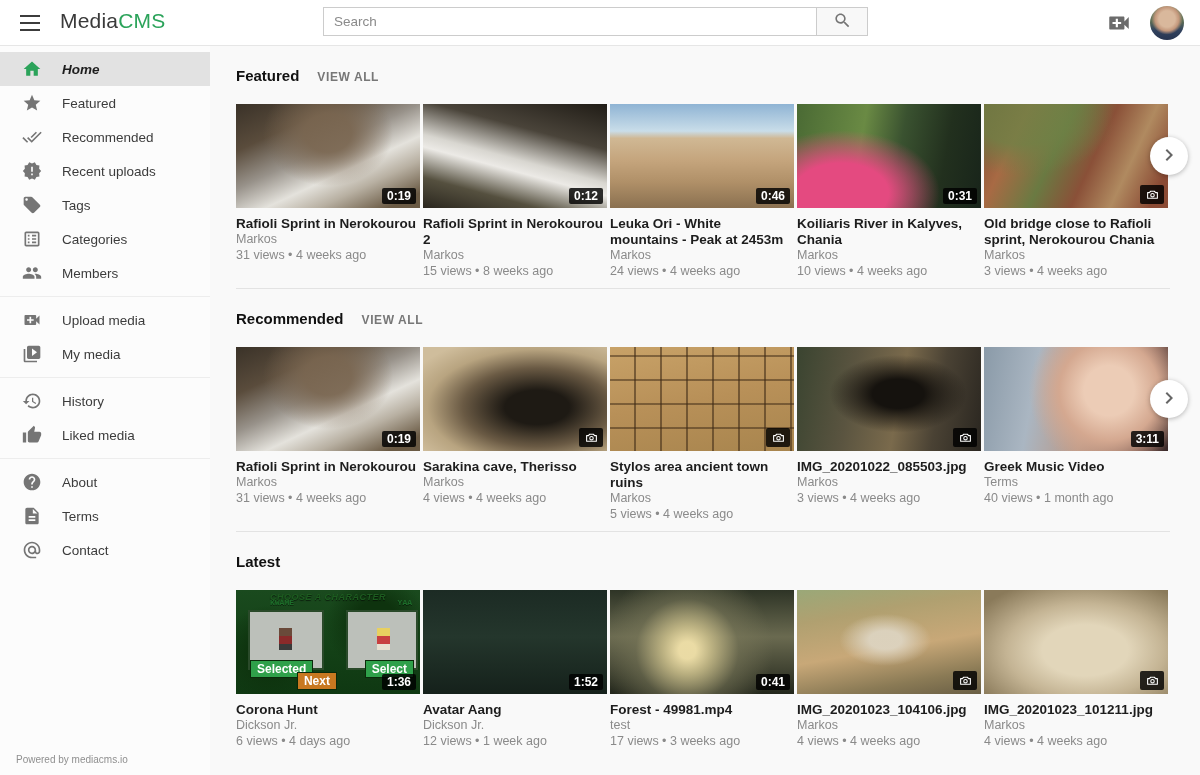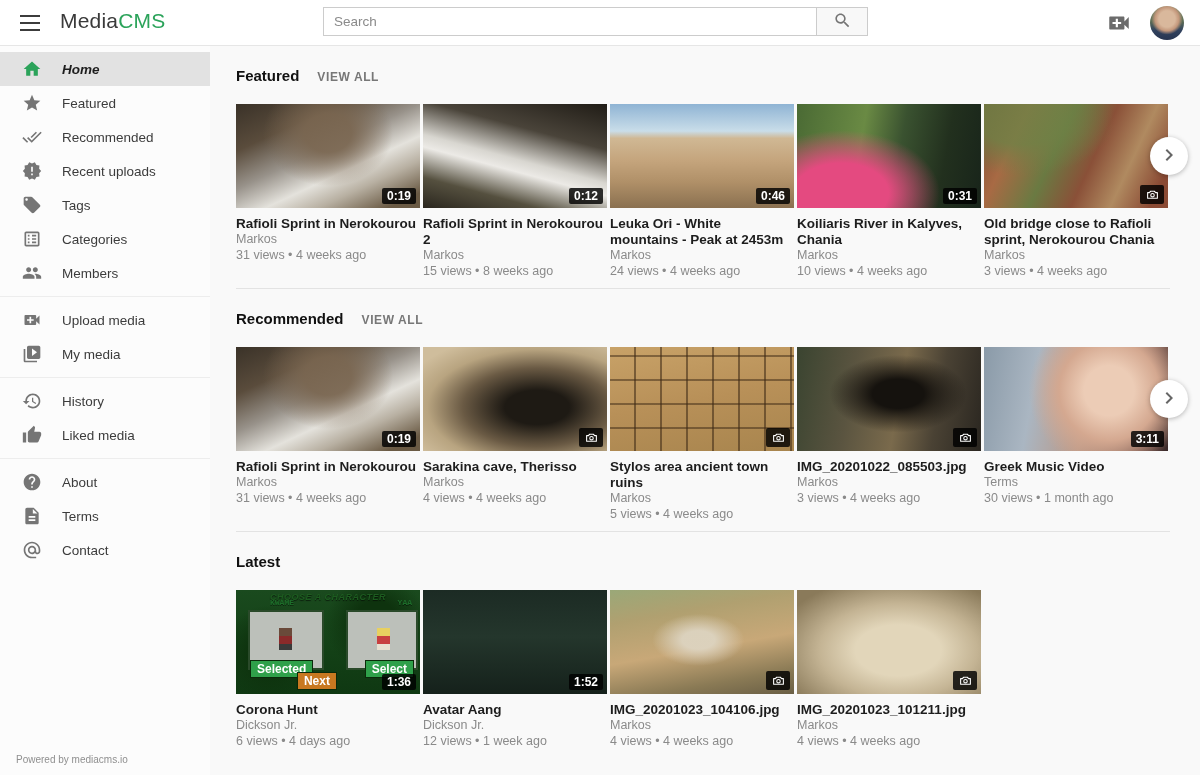--- a/index.html
+++ b/index.html
@@ -428,21 +428,21 @@
     <div class="card-meta">3 views • 4 weeks ago</div>
   </div>
           <div class="card">
     <div class="thumb t-music-video">
 
       <span class="duration-badge">3:11</span>
 
     </div>
     <div class="card-title">Greek Music Video</div>
     <div class="card-author">Terms</div>
-    <div class="card-meta">30 views • 1 month ago</div>
+    <div class="card-meta">40 views • 1 month ago</div>
   </div>
         </div>
   </section>
       <section class="section">
     <div class="sec-head">
       <h2 class="sec-title">Latest</h2>
 
     </div>
     <div class="cards">
 
@@ -471,20 +471,30 @@
     <div class="thumb t-avatar-aang">
 
       <span class="duration-badge">1:52</span>
 
     </div>
     <div class="card-title">Avatar Aang</div>
     <div class="card-author">Dickson Jr.</div>
     <div class="card-meta">12 views • 1 week ago</div>
   </div>
           <div class="card">
+    <div class="thumb t-forest-mist">
+
+      <span class="duration-badge">0:41</span>
+
+    </div>
+    <div class="card-title">Forest - 49981.mp4</div>
+    <div class="card-author">test</div>
+    <div class="card-meta">17 views • 3 weeks ago</div>
+  </div>
+          <div class="card">
     <div class="thumb t-monastery">
 
       <span class="photo-badge">
         <svg width="15" height="13" viewBox="0 0 24 24" fill="none" stroke="#fff" stroke-width="2" stroke-linejoin="round">
                   <path d="M3 8.5h3.2L8.6 6h6.8l2.4 2.5H21V19H3z"></path>
                   <circle cx="12" cy="13.2" r="3.2"></circle>
                 </svg>
       </span>
     </div>
     <div class="card-title">IMG_20201023_104106.jpg</div>

